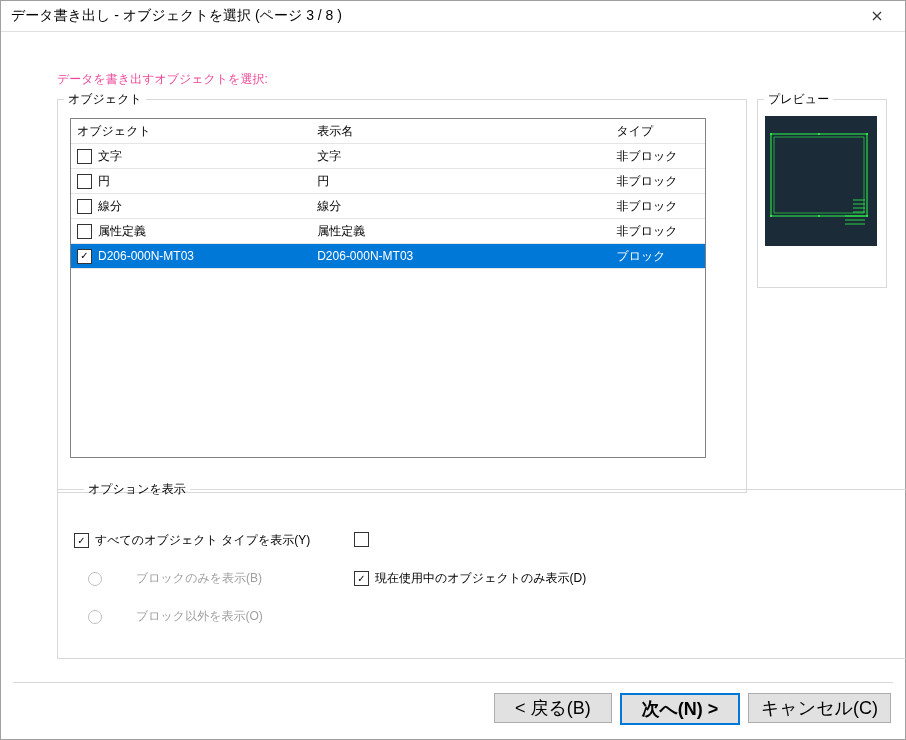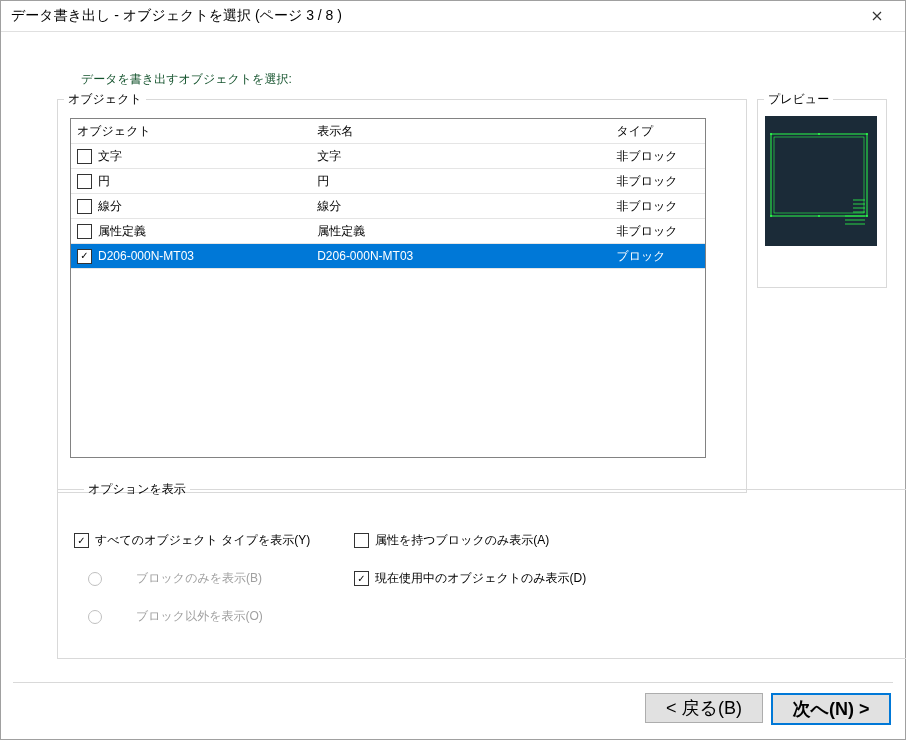--- a/index.html
+++ b/index.html
@@ -38,22 +38,21 @@
     color: #333;
   }
   .content {
     position: absolute;
     left: 12px; right: 12px; top: 40px; bottom: 70px;
   }
   .label-select {
     position: absolute;
     left: 44px; top: 30px;
     font-size: 12px;
-    color: #14532d;
-    margin-left: 24px;
+    color: #ec4899;
   }
 
   fieldset {
     border: 1px solid #d9d9d9;
     margin: 0; padding: 0;
   }
   fieldset legend {
     font-size: 12px;
     color: #000;
     padding: 0 4px;
@@ -291,29 +290,29 @@
         <span>ブロックのみを表示(B)</span>
       </div>
 
       <div class="opt-item disabled" style="left:30px; top:110px;">
         <span class="opt-radio"></span>
         <span>ブロック以外を表示(O)</span>
       </div>
 
       <div class="opt-item" style="left:296px; top:34px;">
         <span class="opt-checkbox"></span>
-        <span>属性を持つブロックのみ表示(A)</span>
       </div>
 
       <div class="opt-item" style="left:296px; top:72px;">
         <span class="opt-checkbox">✓</span>
         <span>現在使用中のオブジェクトのみ表示(D)</span>
       </div>
     </fieldset>
   </div>
 
   <div class="separator"></div>
 
   <div class="footer">
     <div class="btn">&lt; 戻る(B)</div>
     <div class="btn primary">次へ(N) &gt;</div>
+    <div class="btn">キャンセル(C)</div>
   </div>
 </div>
 
 </body></html>

